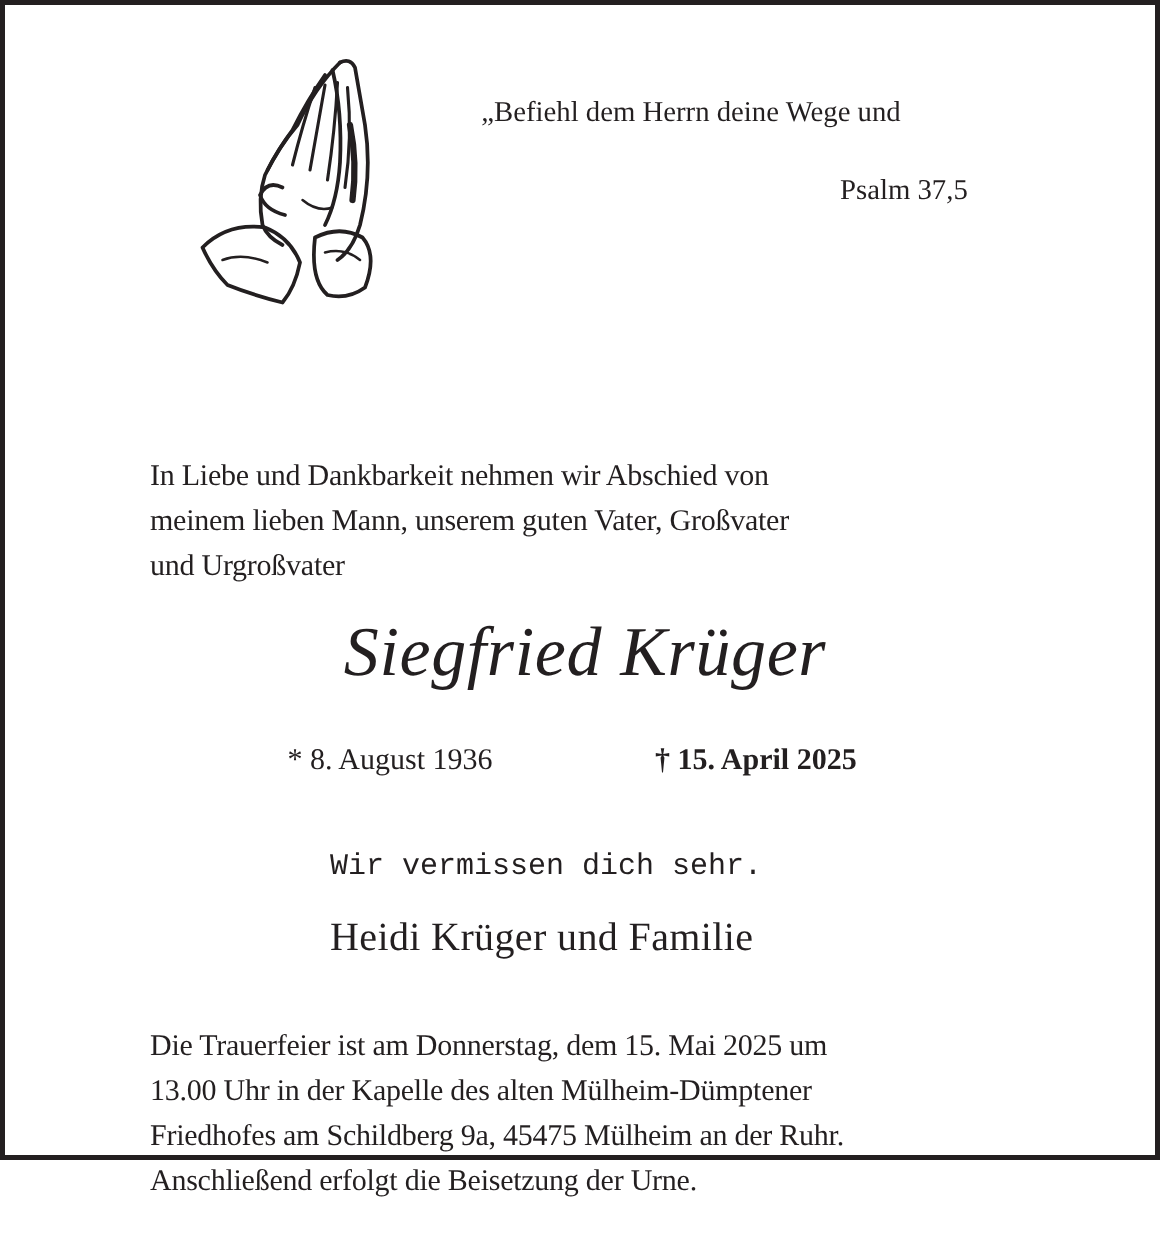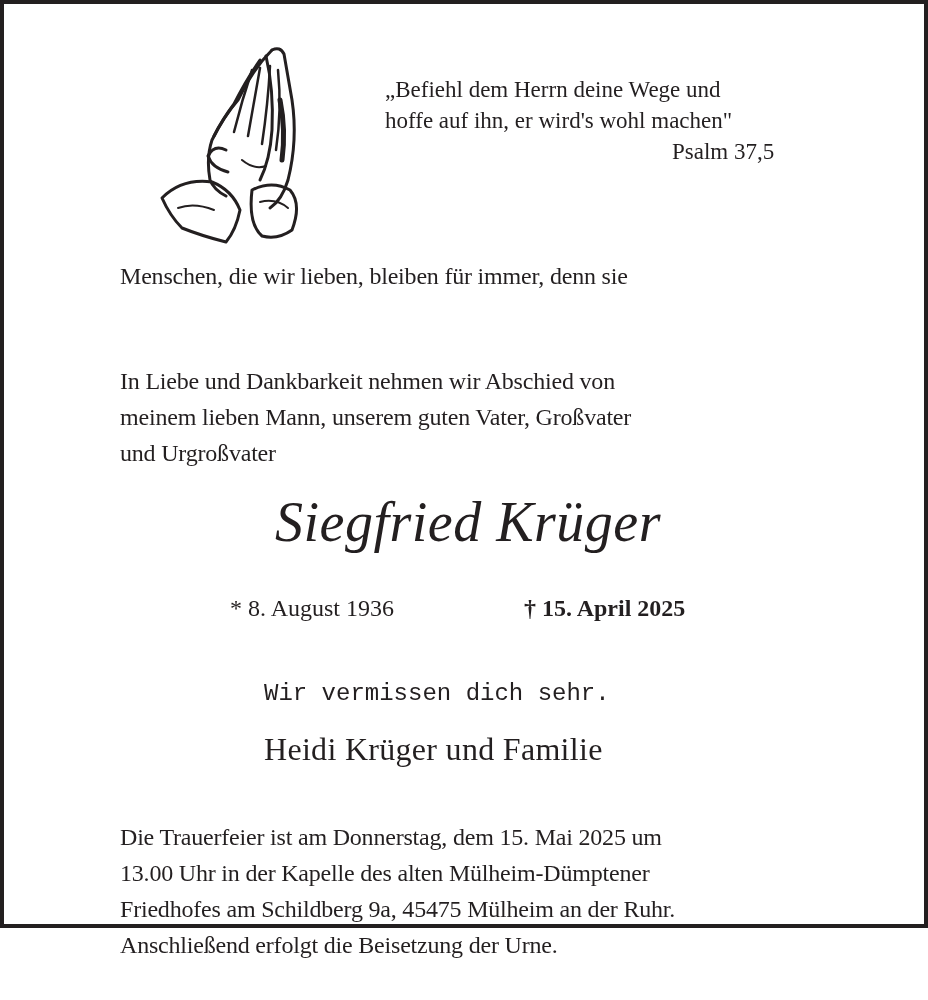--- a/index.html
+++ b/index.html
@@ -60,26 +60,24 @@
         <path d="M118 162 Q134 158 146 168" stroke-width="2"></path>
 
         <path d="M138 60 Q144 90 140 120" stroke-width="5"></path>
         <path d="M100 120 Q112 130 124 126" stroke-width="2"></path>
       </g>
     </svg>
   </div>
 
   <div class="abs quote">
     <span class="line">„Befiehl dem Herrn deine Wege und</span>
-    <span class="line">hoffe auf ihn, er wird's wohl machen"</span>
   </div>
   <div class="abs psalm">Psalm 37,5</div>
 
   <div class="abs para p1">
-    <span class="line">Menschen, die wir lieben, bleiben für immer, denn sie</span>
   </div>
 
   <div class="abs para p2">
     <span class="line">In Liebe und Dankbarkeit nehmen wir Abschied von</span>
     <span class="line">meinem lieben Mann, unserem guten Vater, Großvater</span>
     <span class="line">und Urgroßvater</span>
   </div>
 
   <div class="abs name">Siegfried Krüger</div>
 

